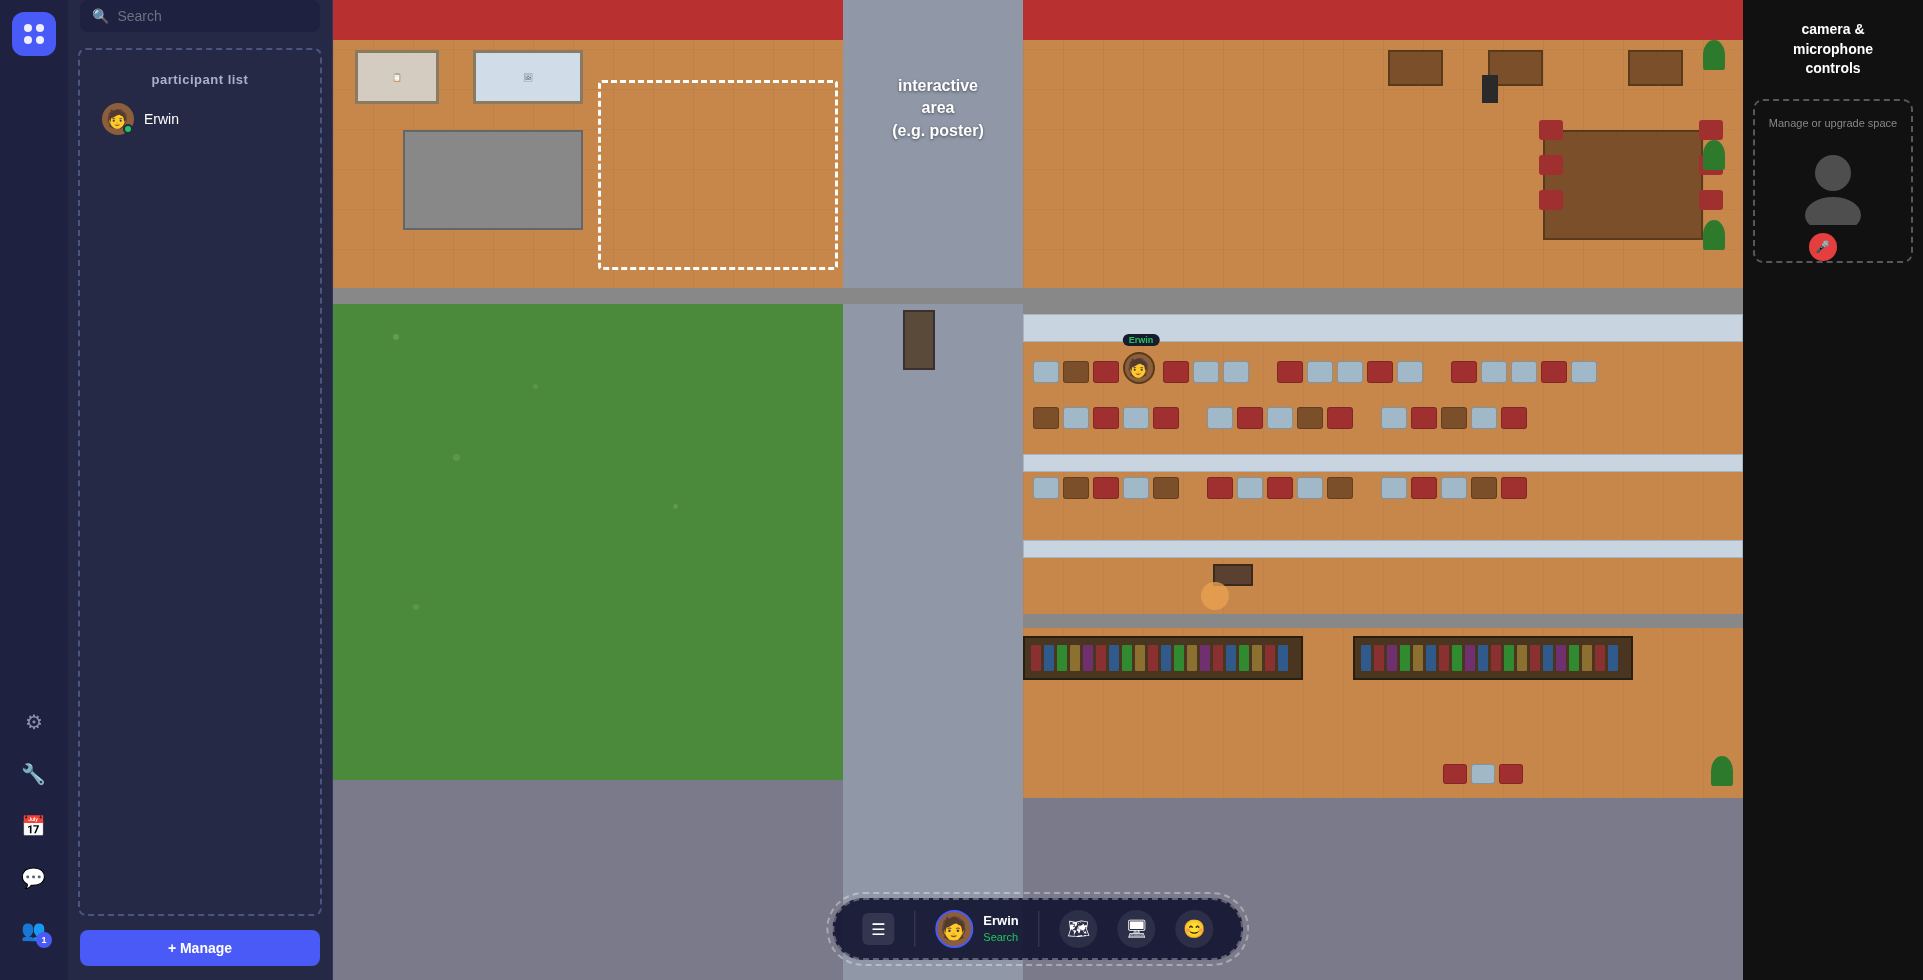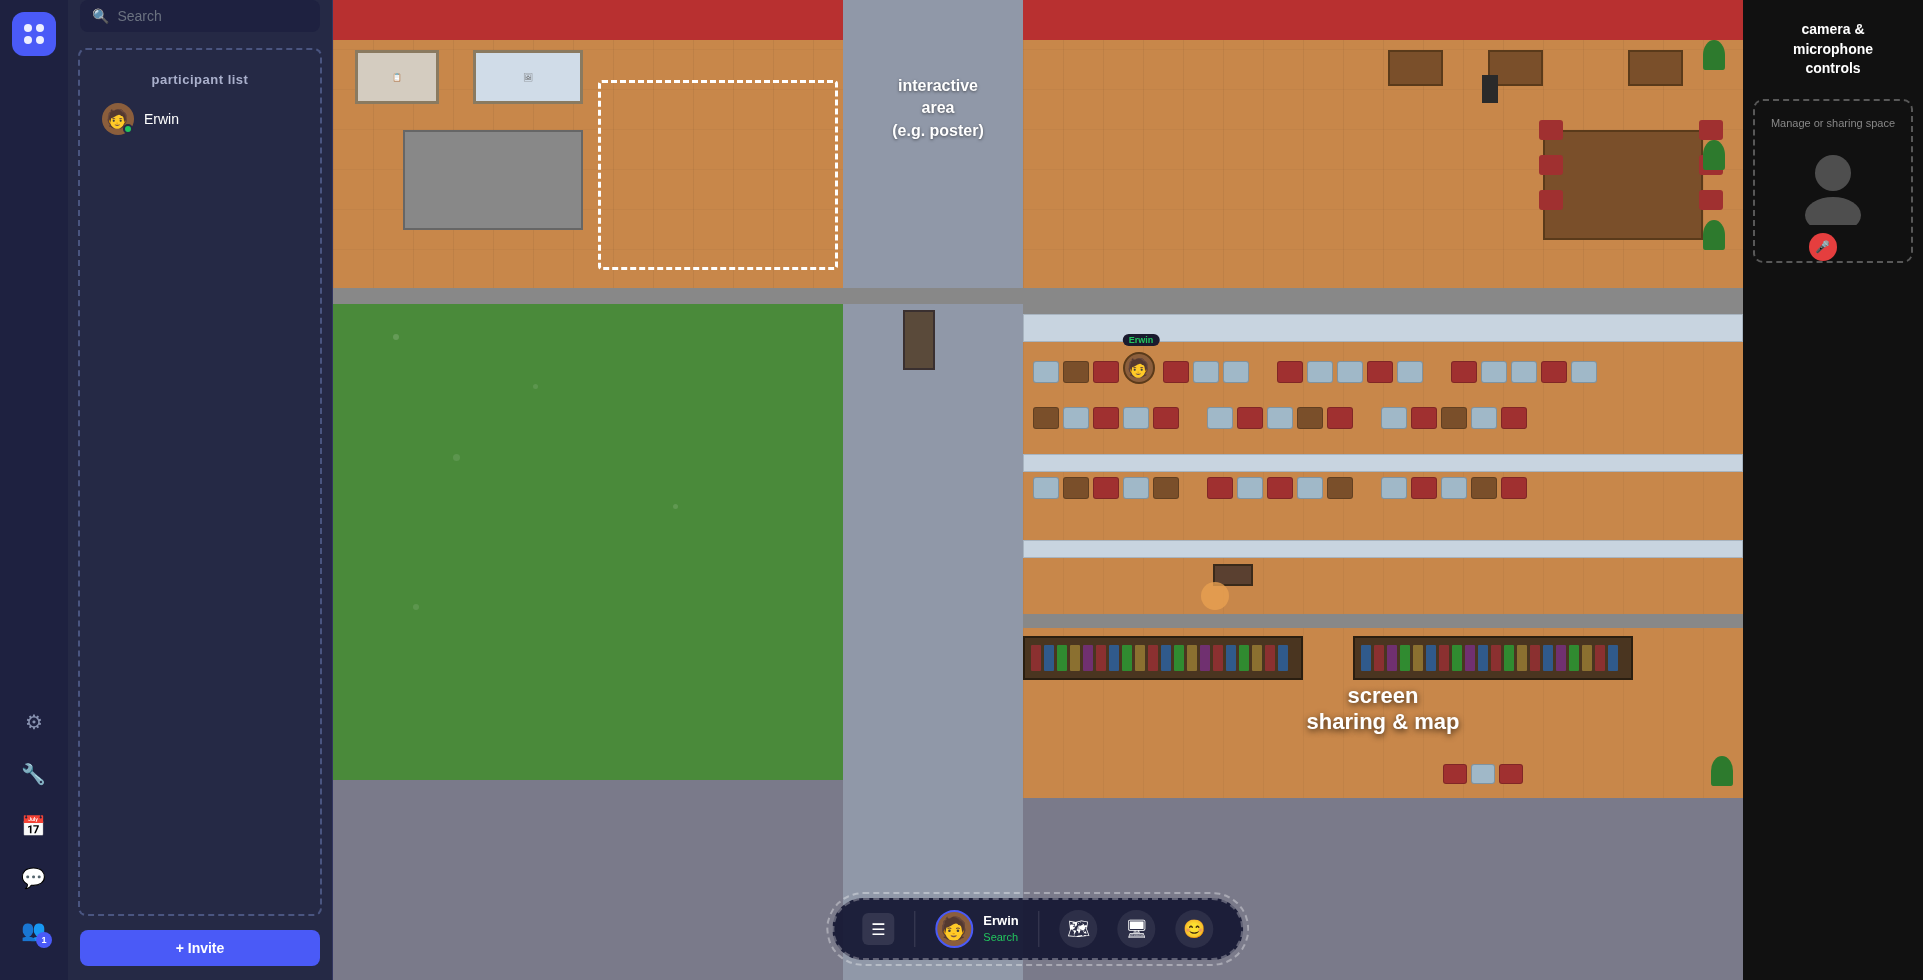--- a/index.html
+++ b/index.html
@@ -458,21 +458,21 @@
 
     <div class="participant-item">
       <div class="avatar-wrap">
         <div class="avatar">🧑</div>
         <div class="avatar-status"></div>
       </div>
       <span class="participant-name">Erwin</span>
     </div>
   </div>
 
-  <button class="invite-btn">+ Invite</button>
+  <button class="invite-btn">+ Manage</button>
 </div>
 
 <div class="game-area">
   <div class="game-map">
 
     <div style="position:absolute;top:0;left:0;width:510px;height:290px;background:#9098a8;">
 
       <div style="position:absolute;top:0;left:0;right:0;height:40px;background:#b83030;"></div>
 
       <div style="position:absolute;top:40px;left:0;right:0;bottom:0;background:#c8874a;background-image:repeating-linear-gradient(90deg,rgba(0,0,0,0.05) 0,rgba(0,0,0,0.05) 1px,transparent 1px,transparent 40px),repeating-linear-gradient(0deg,rgba(0,0,0,0.03) 0,rgba(0,0,0,0.03) 1px,transparent 1px,transparent 40px);"></div>
@@ -654,23 +654,20 @@
         <div class="book" style="background:#8b7030;"></div>
         <div class="book" style="background:#8b3030;"></div>
         <div class="book" style="background:#305a8b;"></div>
         <div class="book" style="background:#703070;"></div>
         <div class="book" style="background:#308b30;"></div>
         <div class="book" style="background:#8b7030;"></div>
         <div class="book" style="background:#8b3030;"></div>
         <div class="book" style="background:#305a8b;"></div>
       </div>
 
-      <div style="position:absolute;top:55px;left:0;right:0;text-align:center;color:white;font-size:22px;font-weight:800;text-shadow:0 2px 6px rgba(0,0,0,0.7);">
-        <span>screen<br>sharing &amp; map</span>
-      </div>
 
       <div style="position:absolute;bottom:14px;right:220px;display:flex;gap:4px;">
         <div class="seat red" style="width:24px;height:20px;"></div>
         <div class="seat blue" style="width:24px;height:20px;"></div>
         <div class="seat red" style="width:24px;height:20px;"></div>
       </div>
 
       <div class="plant" style="bottom:12px;right:10px;"></div>
     </div>
 
@@ -694,21 +691,21 @@
         </div>
       </div>
     </div>
 
   </div>
 </div>
 
 <div class="right-panel">
   <div class="camera-label">camera &amp;<br>microphone<br>controls</div>
   <div class="camera-dashed-box">
-    <div class="camera-manage-text">Manage or sharing space</div>
+    <div class="camera-manage-text">Manage or upgrade space</div>
     <div class="camera-avatar-icon">
       <svg viewBox="0 0 80 80" fill="#aaa">
         <circle cx="40" cy="28" r="18"></circle>
         <ellipse cx="40" cy="70" rx="28" ry="18"></ellipse>
       </svg>
     </div>
     <div style="position:relative;height:10px;">
       <div class="camera-mic-btn" style="position:relative;display:inline-flex;margin-top:8px;">🎤</div>
     </div>
   </div>

